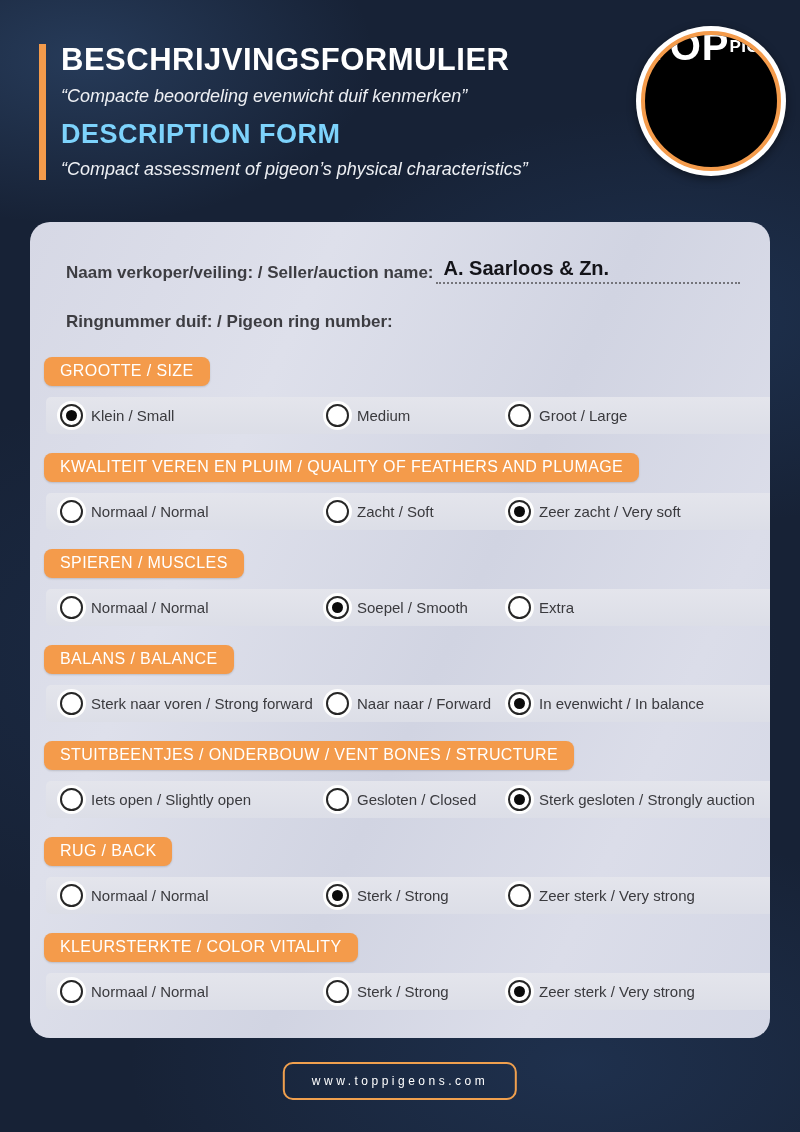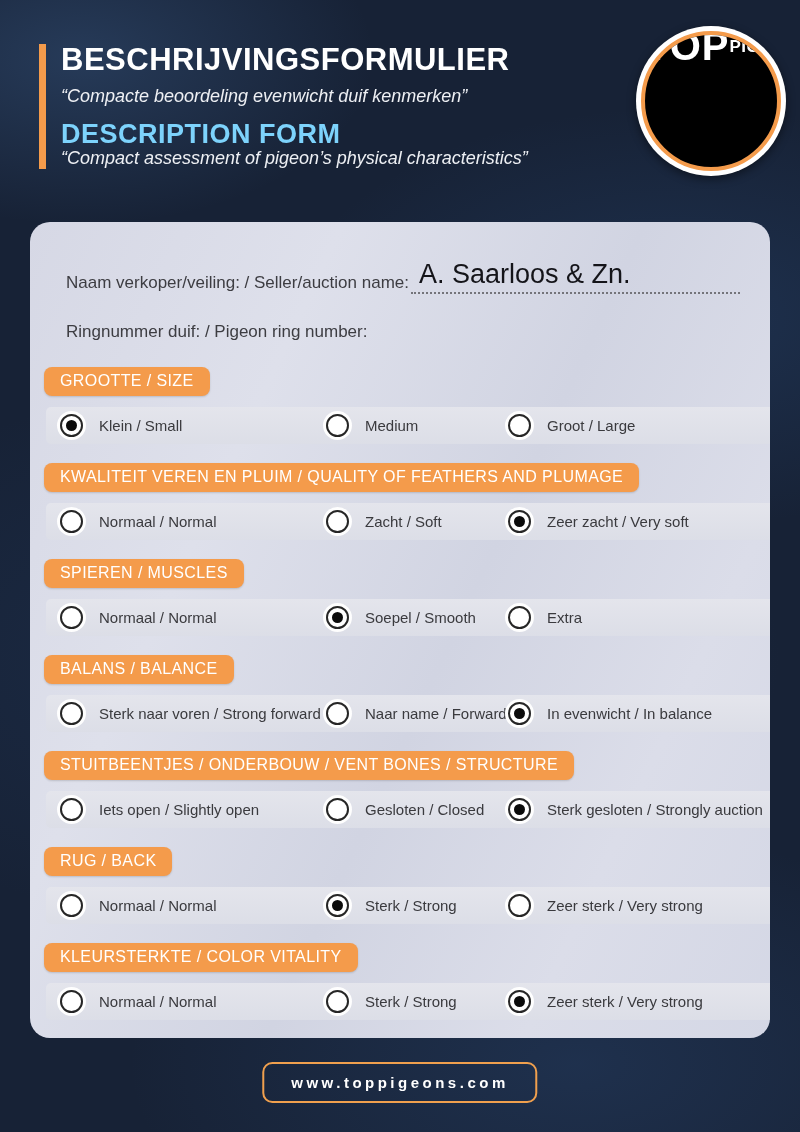--- a/index.html
+++ b/index.html
@@ -15,60 +15,60 @@
       #172236;
   }
 
   
   .header { position:absolute; left:8px; top:0; width:800px; height:222px; }
   .title-block { position:absolute; left:31px; top:44px; border-left:7px solid #F49B4B; padding-left:15px; }
   .title-nl { font-size:31px; font-weight:bold; color:#fff; letter-spacing:.5px; line-height:1.05; }
   .subtitle { font-size:18px; font-style:italic; color:#eef0f4; font-weight:500; }
   .subtitle.first { margin:9px 0 13px; }
   .title-en { font-size:27px; font-weight:bold; color:#7dd3fc; letter-spacing:.5px; line-height:1.05; }
-  .subtitle.second { }
+  .subtitle.second { margin-top:11px; }
 
   .logo { position:absolute; left:628px; top:26px; width:150px; height:150px; border-radius:50%;
           background:#fff; padding:5px; box-shadow:0 3px 10px rgba(0,0,0,.45); }
   .logo-ring { width:100%; height:100%; border-radius:50%; background:#000000; border:4px solid #F49B4B;
                display:flex; flex-direction:row; align-items:flex-start; text-align:center; overflow:hidden; }
   .dove { width:64px; height:42px; margin-top:7px; }
   .logo-top { font-size:40px; font-weight:bold; color:#fff; line-height:.82; letter-spacing:1px; margin-top:-5px; }
   .logo-pigeons { font-size:17px; font-weight:bold; color:#fff; letter-spacing:.5px; margin-top:2px; }
   .logo-tagline { font-size:7px; font-weight:bold; color:#fff; margin-top:3px; }
   .logo-since { font-size:9px; font-weight:bold; color:#F4A04B; letter-spacing:.5px; margin-top:2px; }
 
   
   .panel { position:absolute; left:30px; top:222px; width:740px; height:816px; border-radius:20px;
            padding:0 22px; overflow:hidden;
            background:linear-gradient(115deg,#d6d8e5 0%,#dee0eb 28%,#d1d4e2 55%,#dbdde9 78%,#d4d7e5 100%); }
 
-  .fields { padding:40px 8px 0 14px; }
+  .fields { padding:30px 8px 0 14px;font-weight:bold; }
   .field { display:flex; align-items:flex-end; height:32px; margin-bottom:17px; }
   .field-label { font-size:17px; color:#3d3d42; white-space:nowrap; padding-bottom:1px; }
   .field-line { flex:1; border-bottom:2px dotted #74747a; margin-left:2px; padding-left:8px;
-                font-size:27px; color:#141419; white-space:nowrap; line-height:1.35; }
+                font-size:20px; color:#141419; white-space:nowrap; line-height:1.35; }
 
   .sections { margin-top:24px; }
   .section { margin-bottom:19px; }
   .pill { display:inline-block; background:#F49B4B; color:#fff; font-size:16px; letter-spacing:.4px;
           padding:5px 16px 6px; border-radius:8px; margin-left:-8px; box-shadow:0 1px 2px rgba(0,0,0,.15); }
   .row { display:grid; grid-template-columns:38% 26% 36%; align-items:center; height:37px;
          margin:11px -22px 0 -6px; padding:0 10px 0 14px; border-radius:5px 0 0 5px;
          background:linear-gradient(180deg,#e4e5ec,#dcdee7); }
-  .opt { display:flex; align-items:center; gap:16px; min-width:0;text-align:right; }
+  .opt { display:flex; align-items:center; gap:8px; min-width:0;text-align:right; }
   .radio { width:23px; height:23px; border-radius:50%; background:#fff; border:2px solid #262626;
            box-shadow:0 0 0 3px rgba(255,255,255,.95); position:relative; flex:none; cursor:pointer; }
   .radio.checked::after { content:""; position:absolute; inset:4px; border-radius:50%; background:#0b0b0b; }
   .opt-label { font-size:15px; color:#3a3a3e; white-space:nowrap; }
 
   
   .footer-btn { position:absolute; left:50%; top:1062px; transform:translateX(-50%);
                 border:2.5px solid #F0A04E; border-radius:10px; padding:10px 27px;
-                color:#fff; font-size:15px; font-weight:bold; letter-spacing:3.5px; white-space:nowrap;
+                color:#fff; font-size:12px; font-weight:normal; letter-spacing:3.5px; white-space:nowrap;
                 cursor:pointer; background:transparent; }
 </style>
 </head>
 <body>
 
 <div class="header">
   <div class="title-block">
     <div class="title-nl">BESCHRIJVINGSFORMULIER</div>
     <div class="subtitle first">“Compacte beoordeling evenwicht duif kenmerken”</div>
     <div class="title-en">DESCRIPTION FORM</div>
@@ -162,21 +162,21 @@
 
     <div class="section">
       <div class="pill">BALANS / BALANCE</div>
       <div class="row">
         <div class="opt">
           <span class="radio"></span>
           <span class="opt-label">Sterk naar voren / Strong forward</span>
         </div>
         <div class="opt">
           <span class="radio"></span>
-          <span class="opt-label">Naar name / Forward</span>
+          <span class="opt-label">Naar naar / Forward</span>
         </div>
         <div class="opt">
           <span class="radio checked"></span>
           <span class="opt-label">In evenwicht / In balance</span>
         </div>
       </div>
     </div>
 
     <div class="section">
       <div class="pill">STUITBEENTJES / ONDERBOUW / VENT BONES / STRUCTURE</div>

